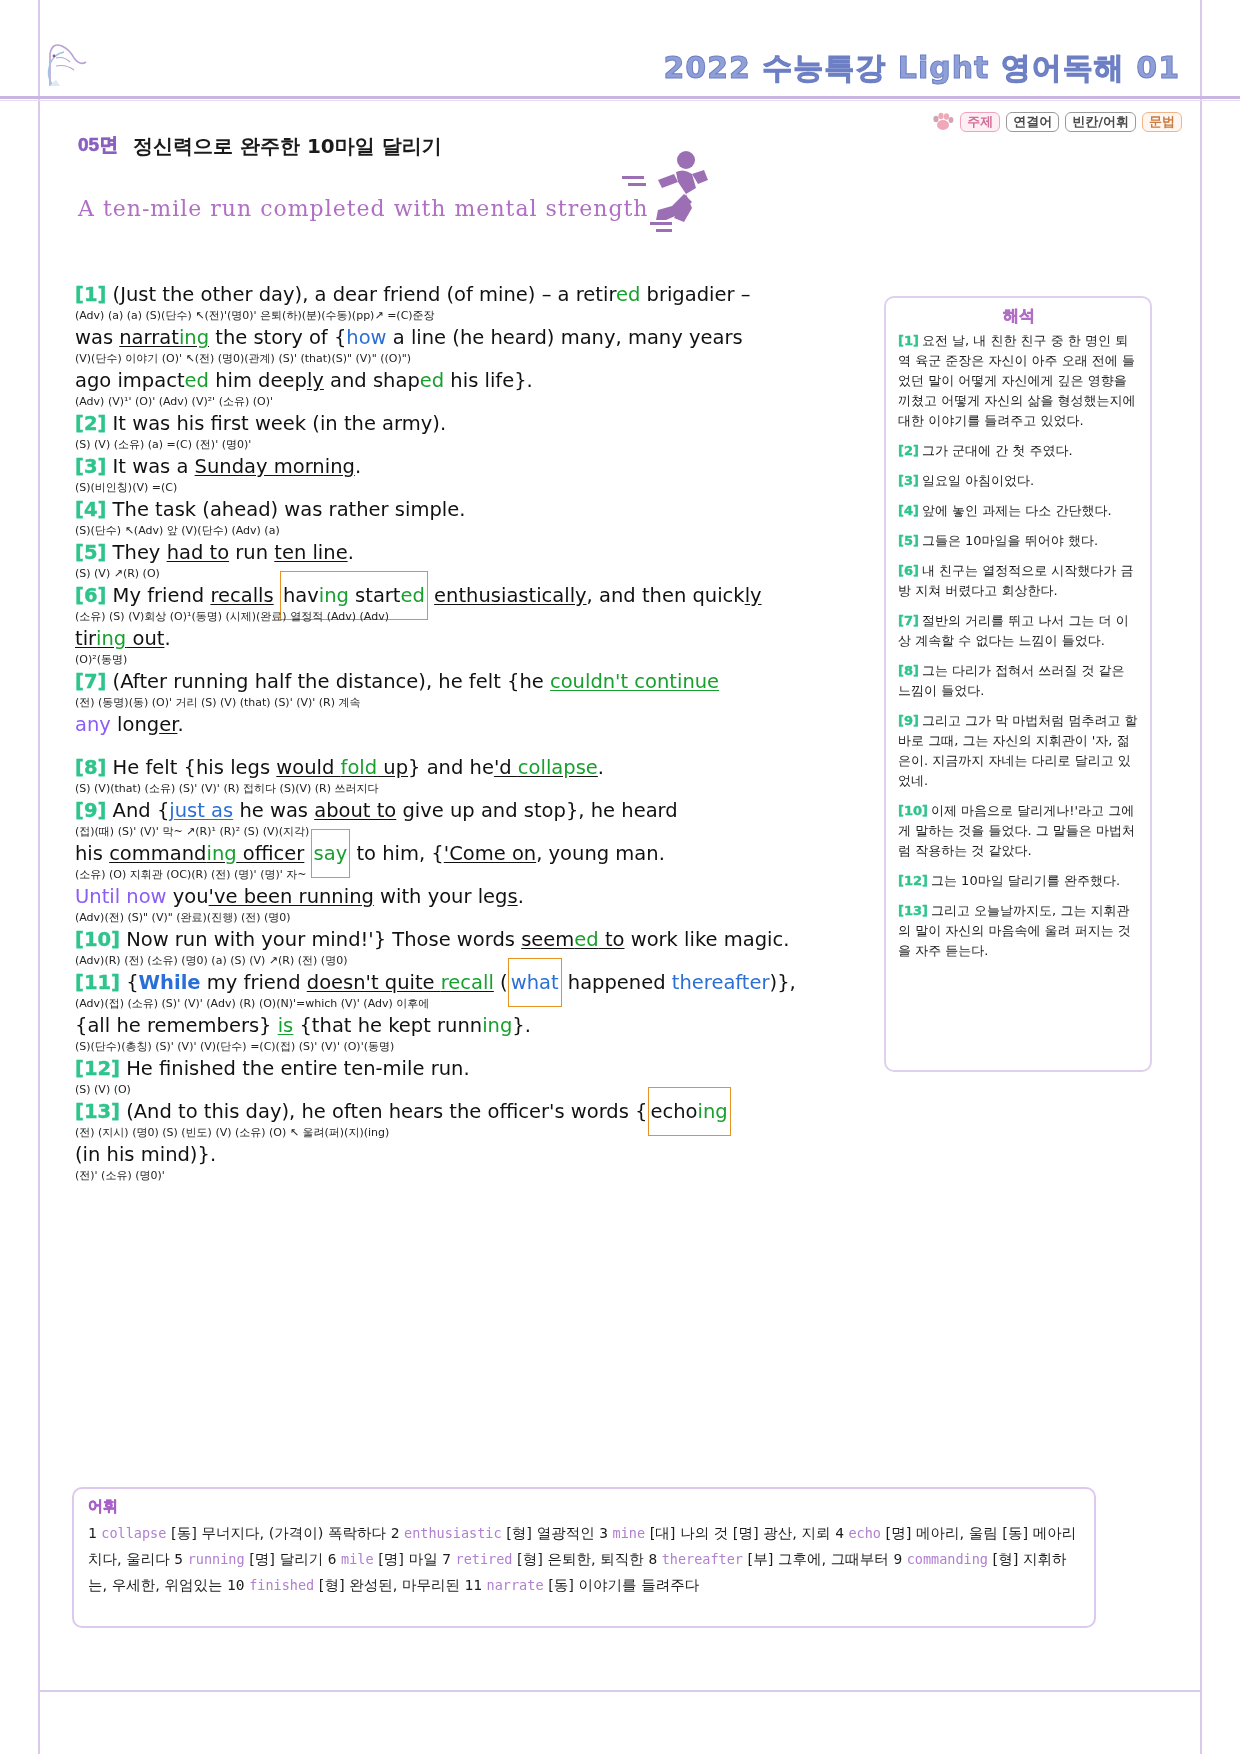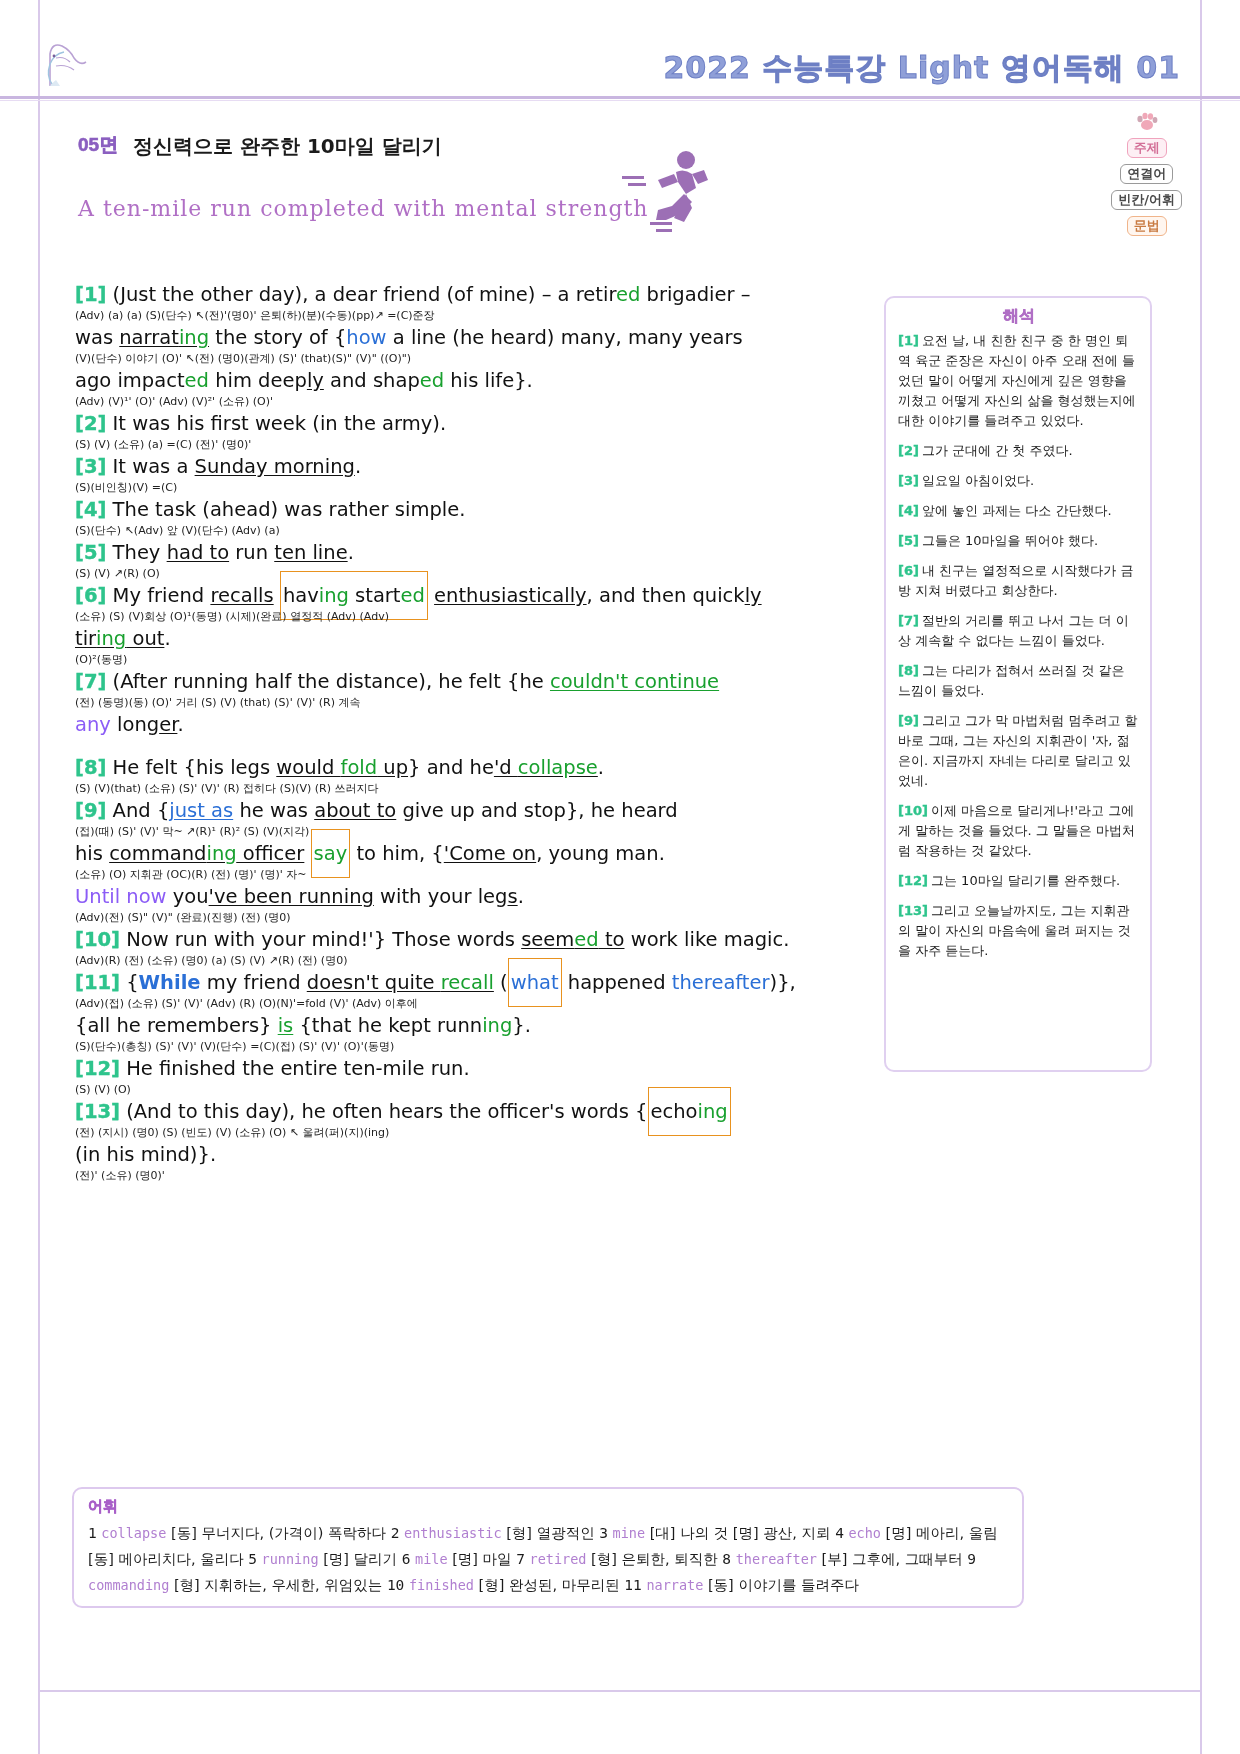--- a/index.html
+++ b/index.html
@@ -22,21 +22,21 @@
   .doc-title{
     position:absolute;right:60px;top:48px;
     font-size:30px;font-weight:bold;letter-spacing:1px;
     color:#8f9fd8;
     -webkit-text-stroke:1px #6d7fc4;
     font-family:"DejaVu Sans",sans-serif;
     white-space:nowrap;
   }
 
   
-  .badge-row{position:absolute;right:58px;top:112px;display:flex;align-items:center;gap:6px;flex-direction:column;}
+  .badge-row{position:absolute;right:58px;top:112px;display:flex;align-items:center;gap:6px;}
   .paw{width:22px;height:20px;position:relative;}
   .badge{
     border:1.6px solid #9a9a9a;border-radius:6px;
     padding:1px 6px;font-size:13px;font-weight:bold;
     color:#4a4a4a;background:#fff;line-height:16px;white-space:nowrap;
     font-family:"DejaVu Sans",sans-serif;
   }
   .badge.pink{border-color:#f0a3bd;color:#d36f97;background:#fdeff4;}
   .badge.orange{border-color:#f0b48a;color:#c97b42;background:#fff6ef;}
 
@@ -87,23 +87,23 @@
     text-align:center;font-size:16px;font-weight:bold;color:#b06fc5;
     -webkit-text-stroke:0.6px #b06fc5;margin-bottom:4px;
     font-family:"DejaVu Sans",sans-serif;
   }
   .trans-item{font-size:13px;line-height:20px;color:#1b1b1b;margin-bottom:10px;
     font-family:"DejaVu Sans",sans-serif;}
   .trans-item .snum{margin-right:3px;}
 
   
   .vocab-box{
-    position:absolute;left:72px;top:1487px;width:952px;
+    position:absolute;left:72px;top:1487px;width:1024px;
     border:2px solid #ddc9ee;border-radius:10px;background:#fff;
-    box-sizing:border-box;padding:8px 12px 8px 14px;
+    box-sizing:border-box;padding:8px 12px 28px 14px;
   }
   .vocab-head{
     font-size:15px;font-weight:bold;color:#a85fc8;
     -webkit-text-stroke:0.5px #a85fc8;margin-bottom:4px;
     font-family:"DejaVu Sans",sans-serif;
   }
   .vocab-body{font-size:14.5px;line-height:26px;color:#1b1b1b;
     font-family:"DejaVu Sans",sans-serif;}
   .vw{color:#b07fd0;font-family:"DejaVu Sans Mono",monospace;font-size:13.5px;}
   .vn{font-family:"DejaVu Sans Mono",monospace;}
@@ -225,21 +225,21 @@
     <div class="ln">
       <div class="en-line"><span class="pu">Until now</span> you<span class="u">'ve been running</span> with your leg<span class="u">s</span>.</div>
       <div class="ann-line">(Adv)(전)        (S)" (V)"  (완료)(진행)        (전)     (명0)</div>
     </div>
     <div class="ln">
       <div class="en-line"><span class="snum">[10]</span> Now run with your mind!'} Those words <span class="u">seem<span class="g">ed</span> to</span> work like magic.</div>
       <div class="ann-line">(Adv)(R)  (전)  (소유) (명0)        (a)      (S)        (V)        ↗(R)    (전)  (명0)</div>
     </div>
     <div class="ln">
       <div class="en-line"><span class="snum">[11]</span> {<span class="b" style="font-weight:bold">While</span> my friend <span class="u">doesn't quite <span class="g">recall</span></span> (<span class="b box-o">what</span> happened <span class="b">thereafter</span>)},</div>
-      <div class="ann-line">(Adv)(접)  (소유)  (S)'       (V)'       (Adv)      (R)     (O)(N)'=fold   (V)'           (Adv)  이후에</div>
+      <div class="ann-line">(Adv)(접)  (소유)  (S)'       (V)'       (Adv)      (R)     (O)(N)'=which   (V)'           (Adv)  이후에</div>
     </div>
     <div class="ln">
       <div class="en-line">{all he remembers} <span class="u g">is</span> {that he kept runn<span class="g">ing</span>}.</div>
       <div class="ann-line">(S)(단수)(총칭) (S)'  (V)'            (V)(단수) =(C)(접) (S)'   (V)'            (O)'(동명)</div>
     </div>
     <div class="ln">
       <div class="en-line"><span class="snum">[12]</span> He finished the entire ten-mile run.</div>
       <div class="ann-line">(S)    (V)                          (O)</div>
     </div>
     <div class="ln">

